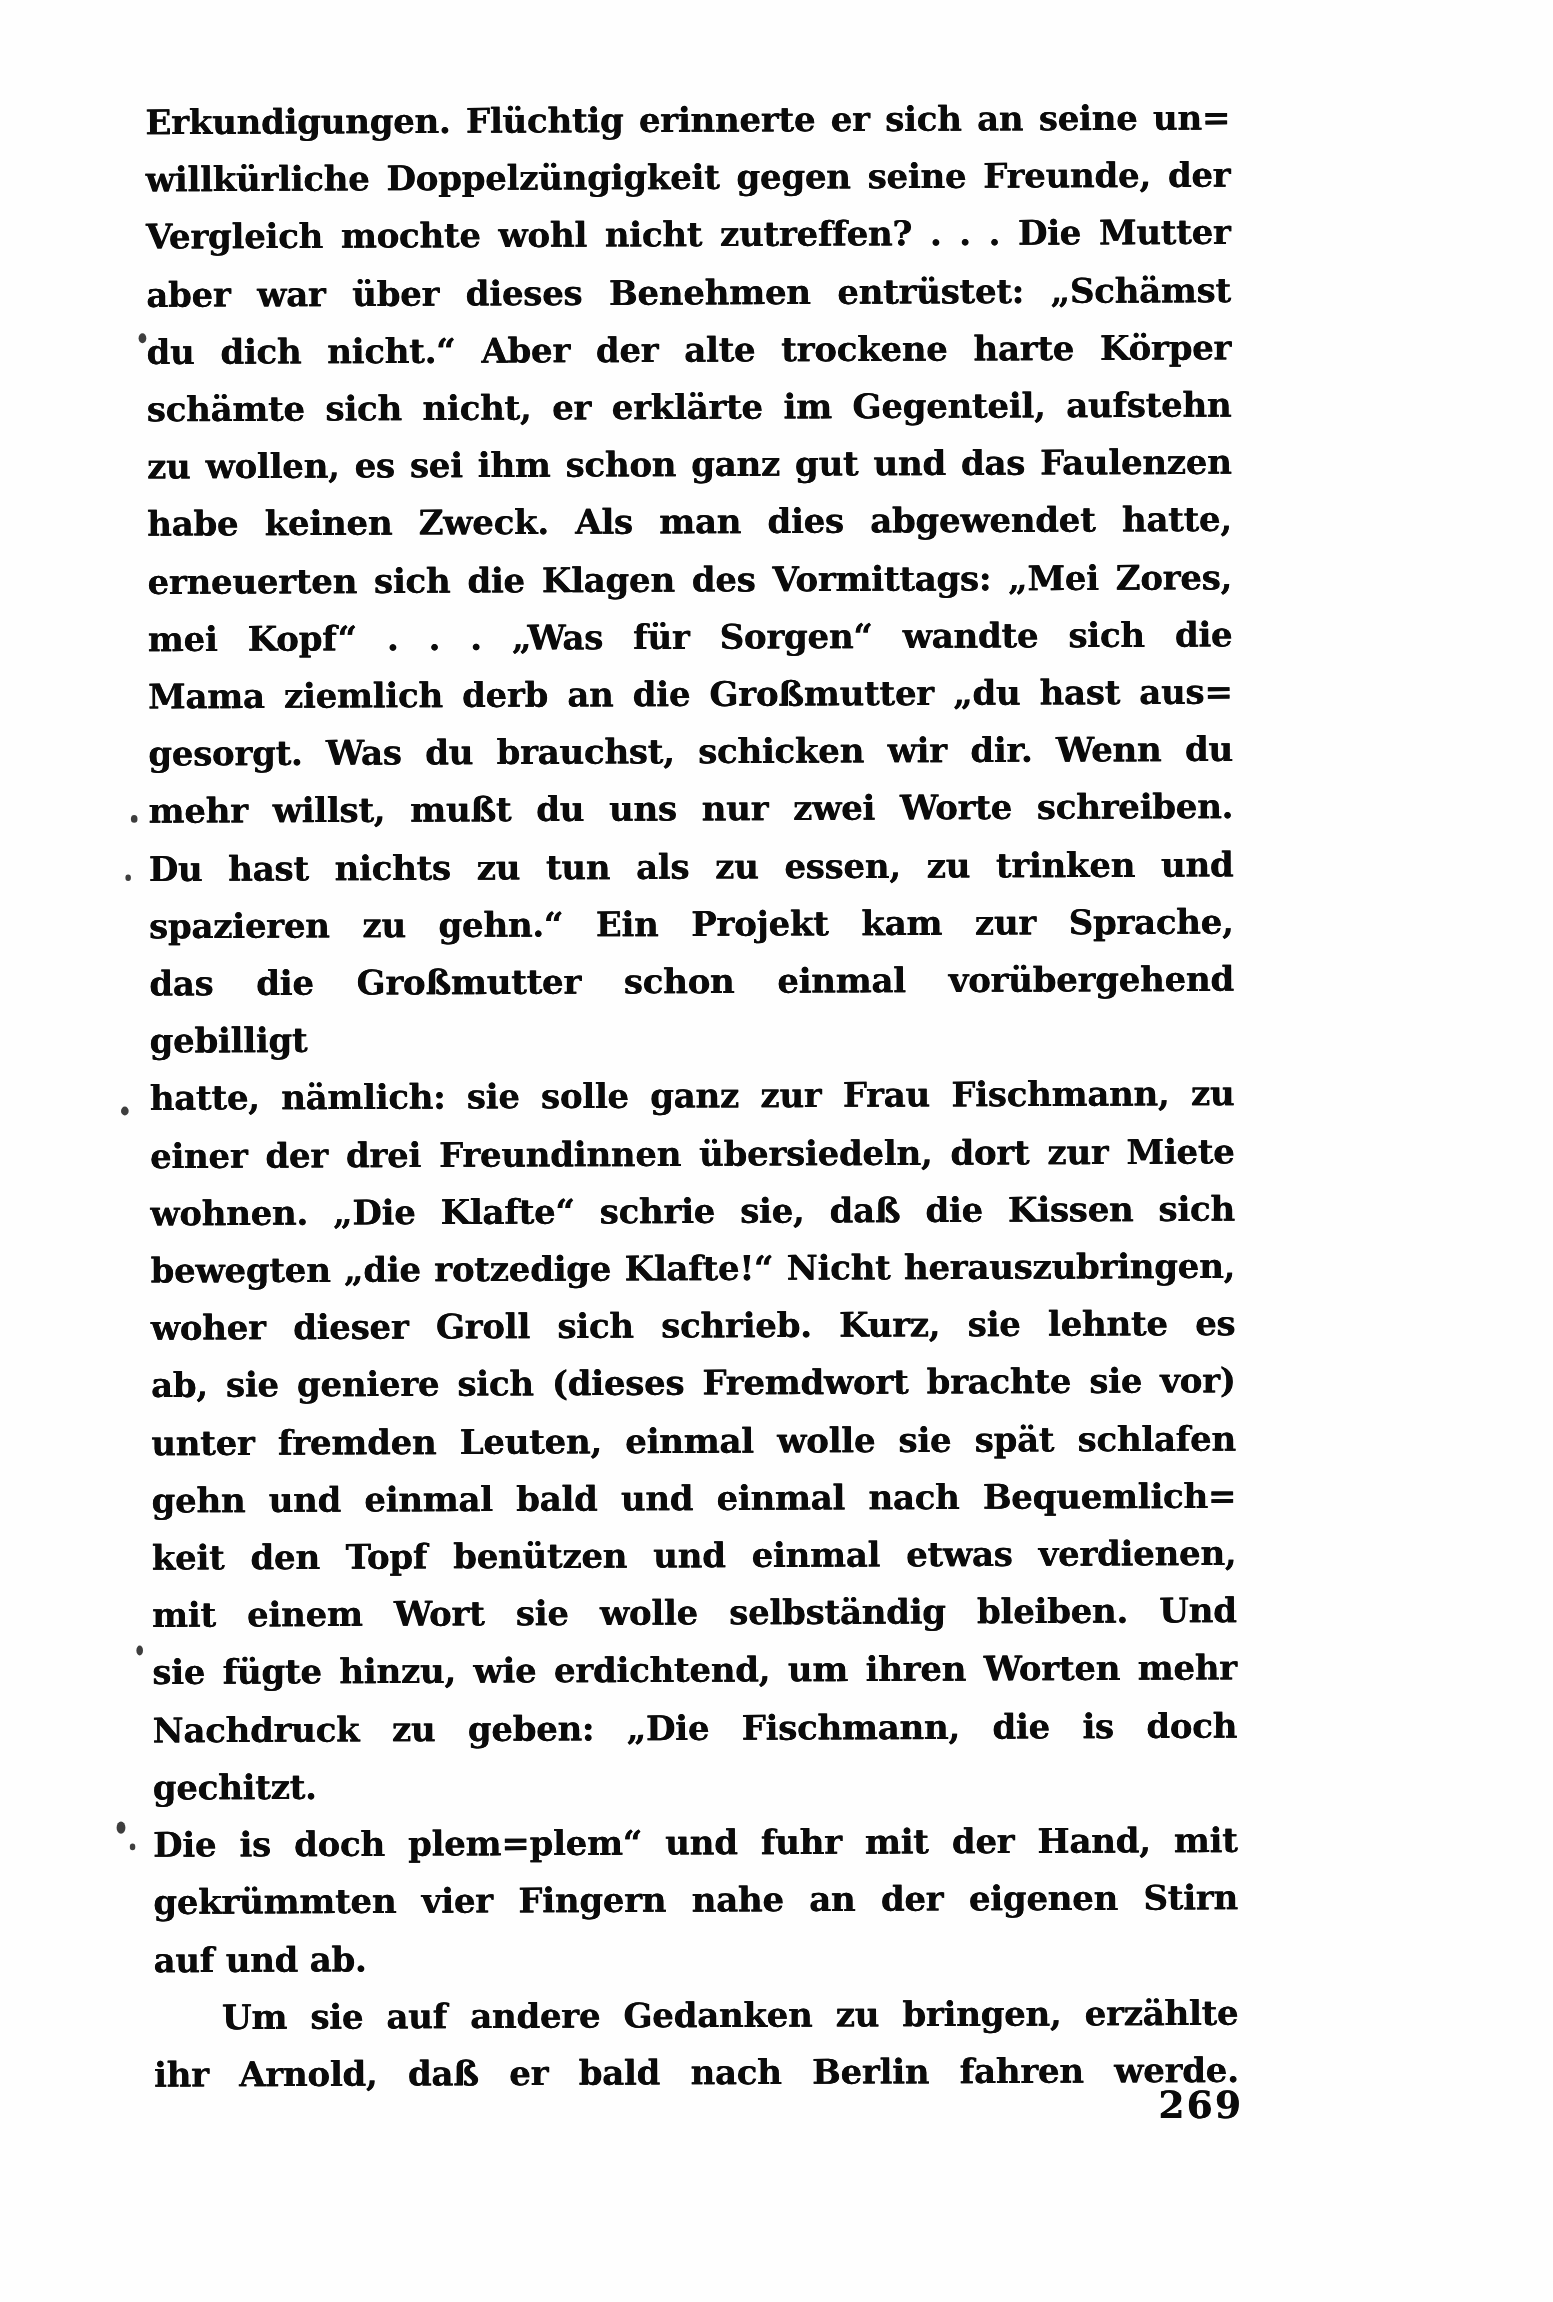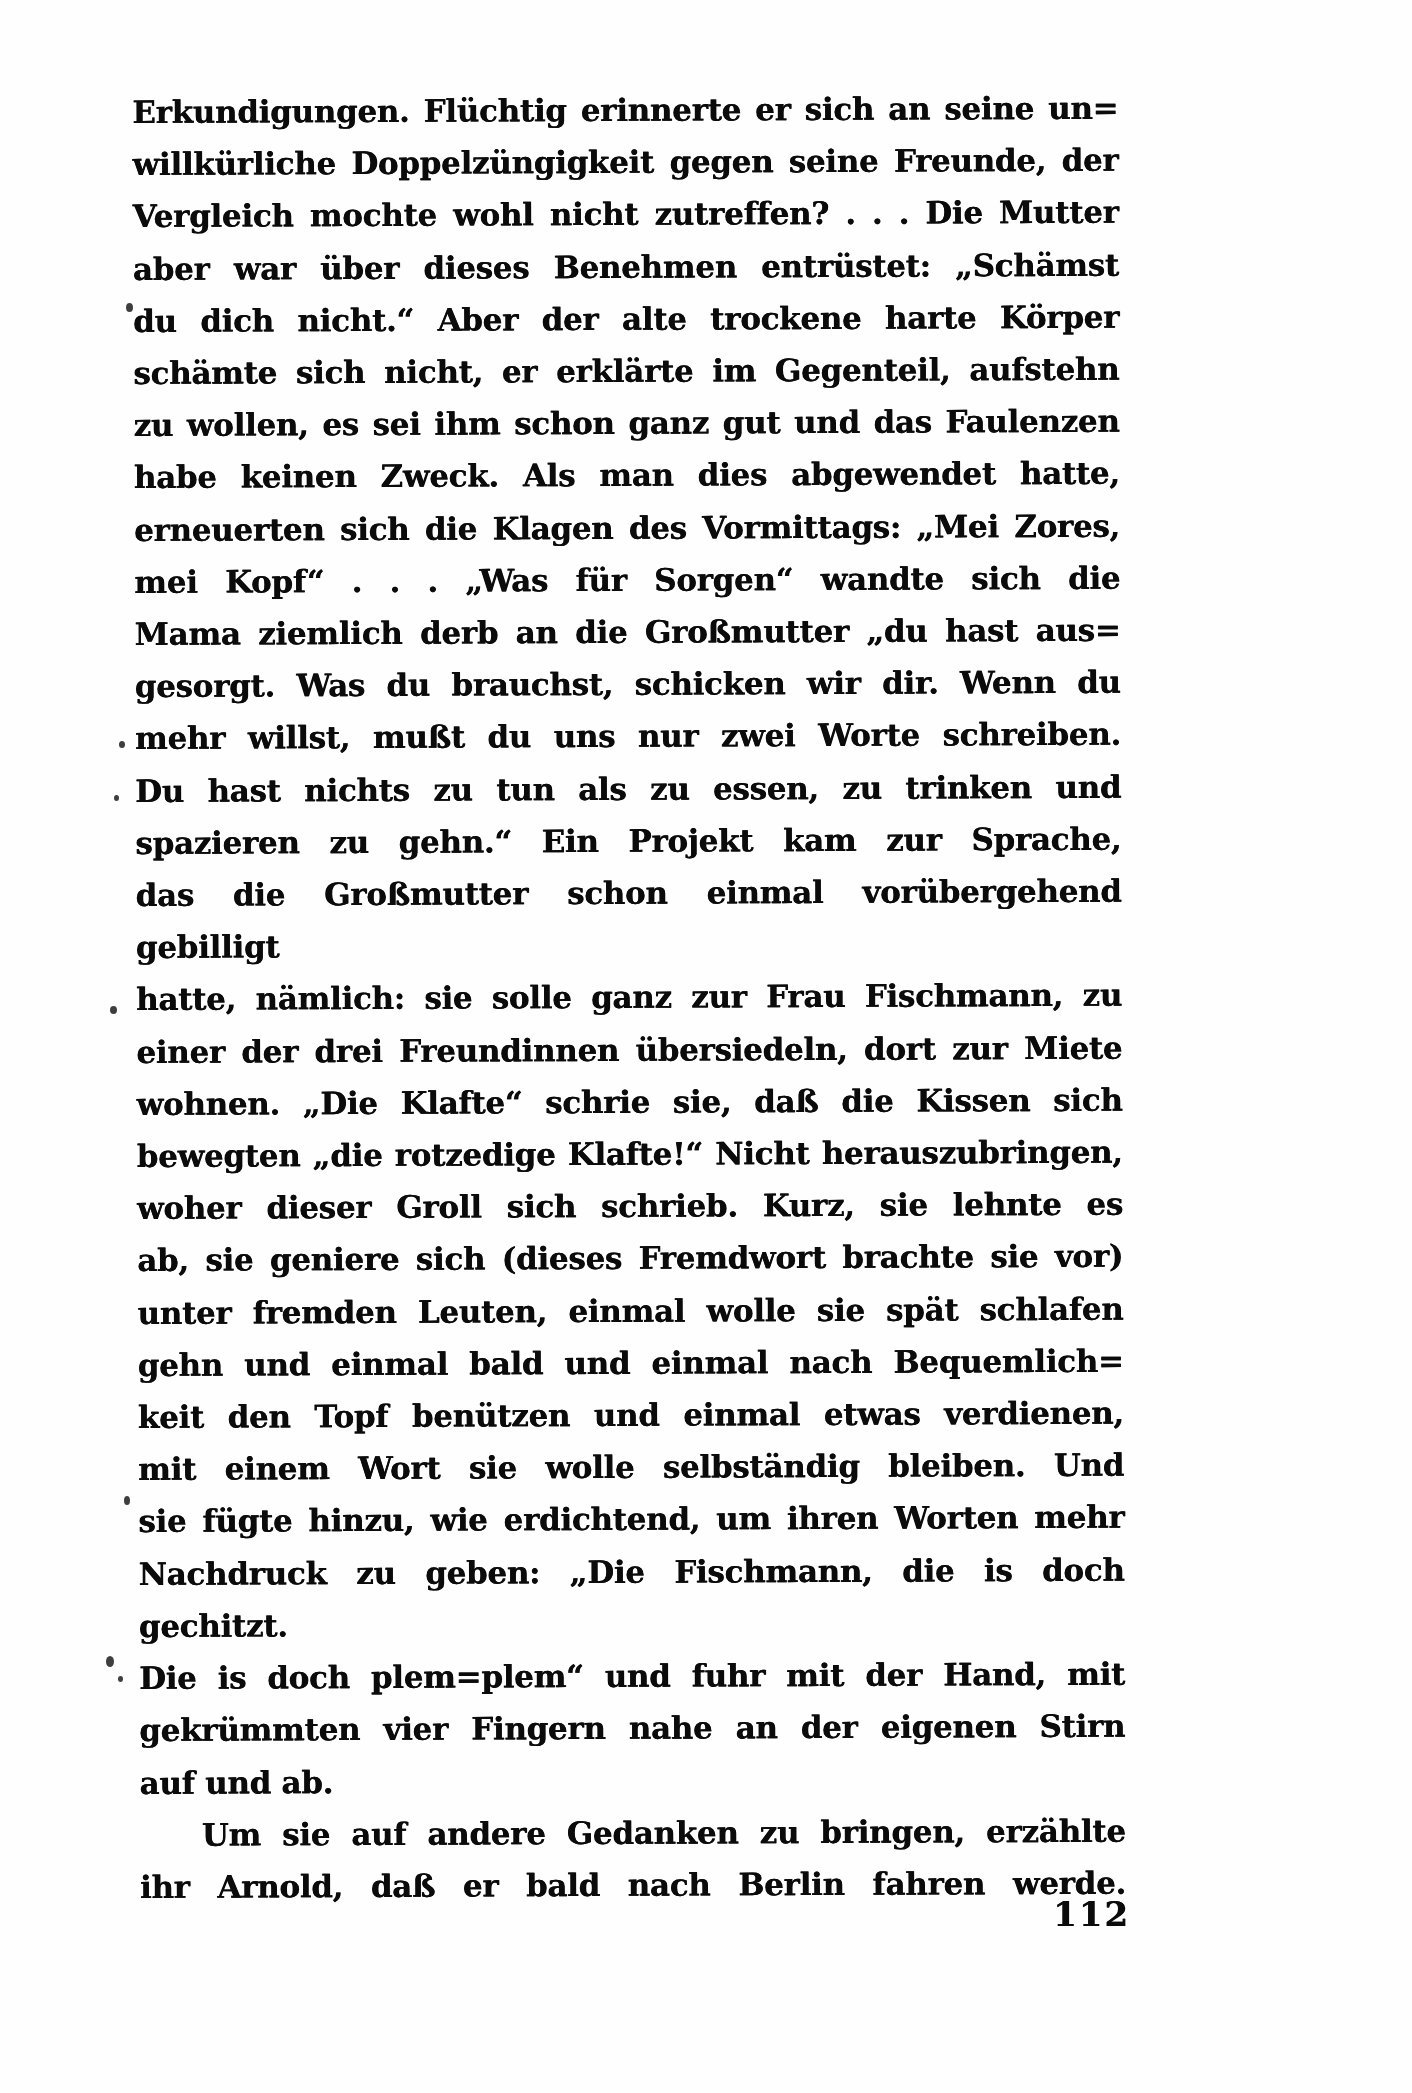--- a/index.html
+++ b/index.html
@@ -99,21 +99,21 @@
         <div class="line">Die is doch plem=plem“ und fuhr mit der Hand, mit</div>
         <div class="line">gekrümmten vier Fingern nahe an der eigenen Stirn</div>
         <div class="line last">auf und ab.</div>
       </div>
       <div class="paragraph">
         <div class="line indent">Um sie auf andere Gedanken zu bringen, erzählte</div>
         <div class="line">ihr Arnold, daß er bald nach Berlin fahren werde.</div>
       </div>
     </div>
 
-  <div class="page-number">112</div>
+  <div class="page-number">269</div>
 
   <div class="speck s1"></div>
   <div class="speck s2"></div>
   <div class="speck s3"></div>
   <div class="speck s4"></div>
   <div class="speck s5"></div>
   <div class="speck s6"></div>
   <div class="speck s7"></div>
 
 </div>

